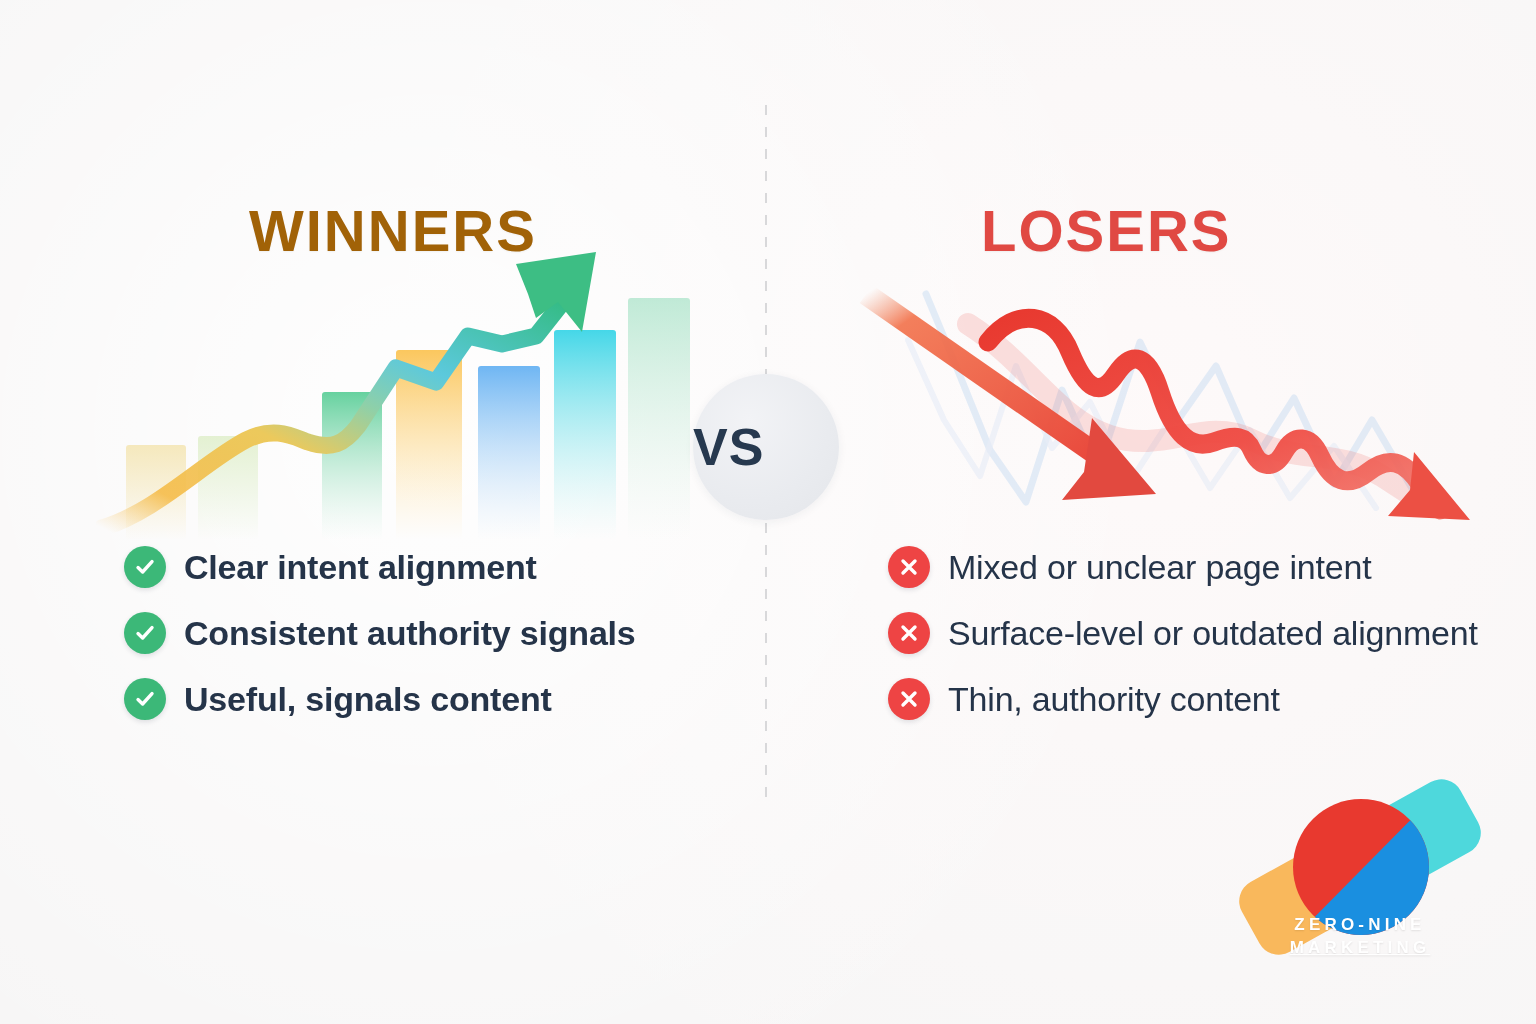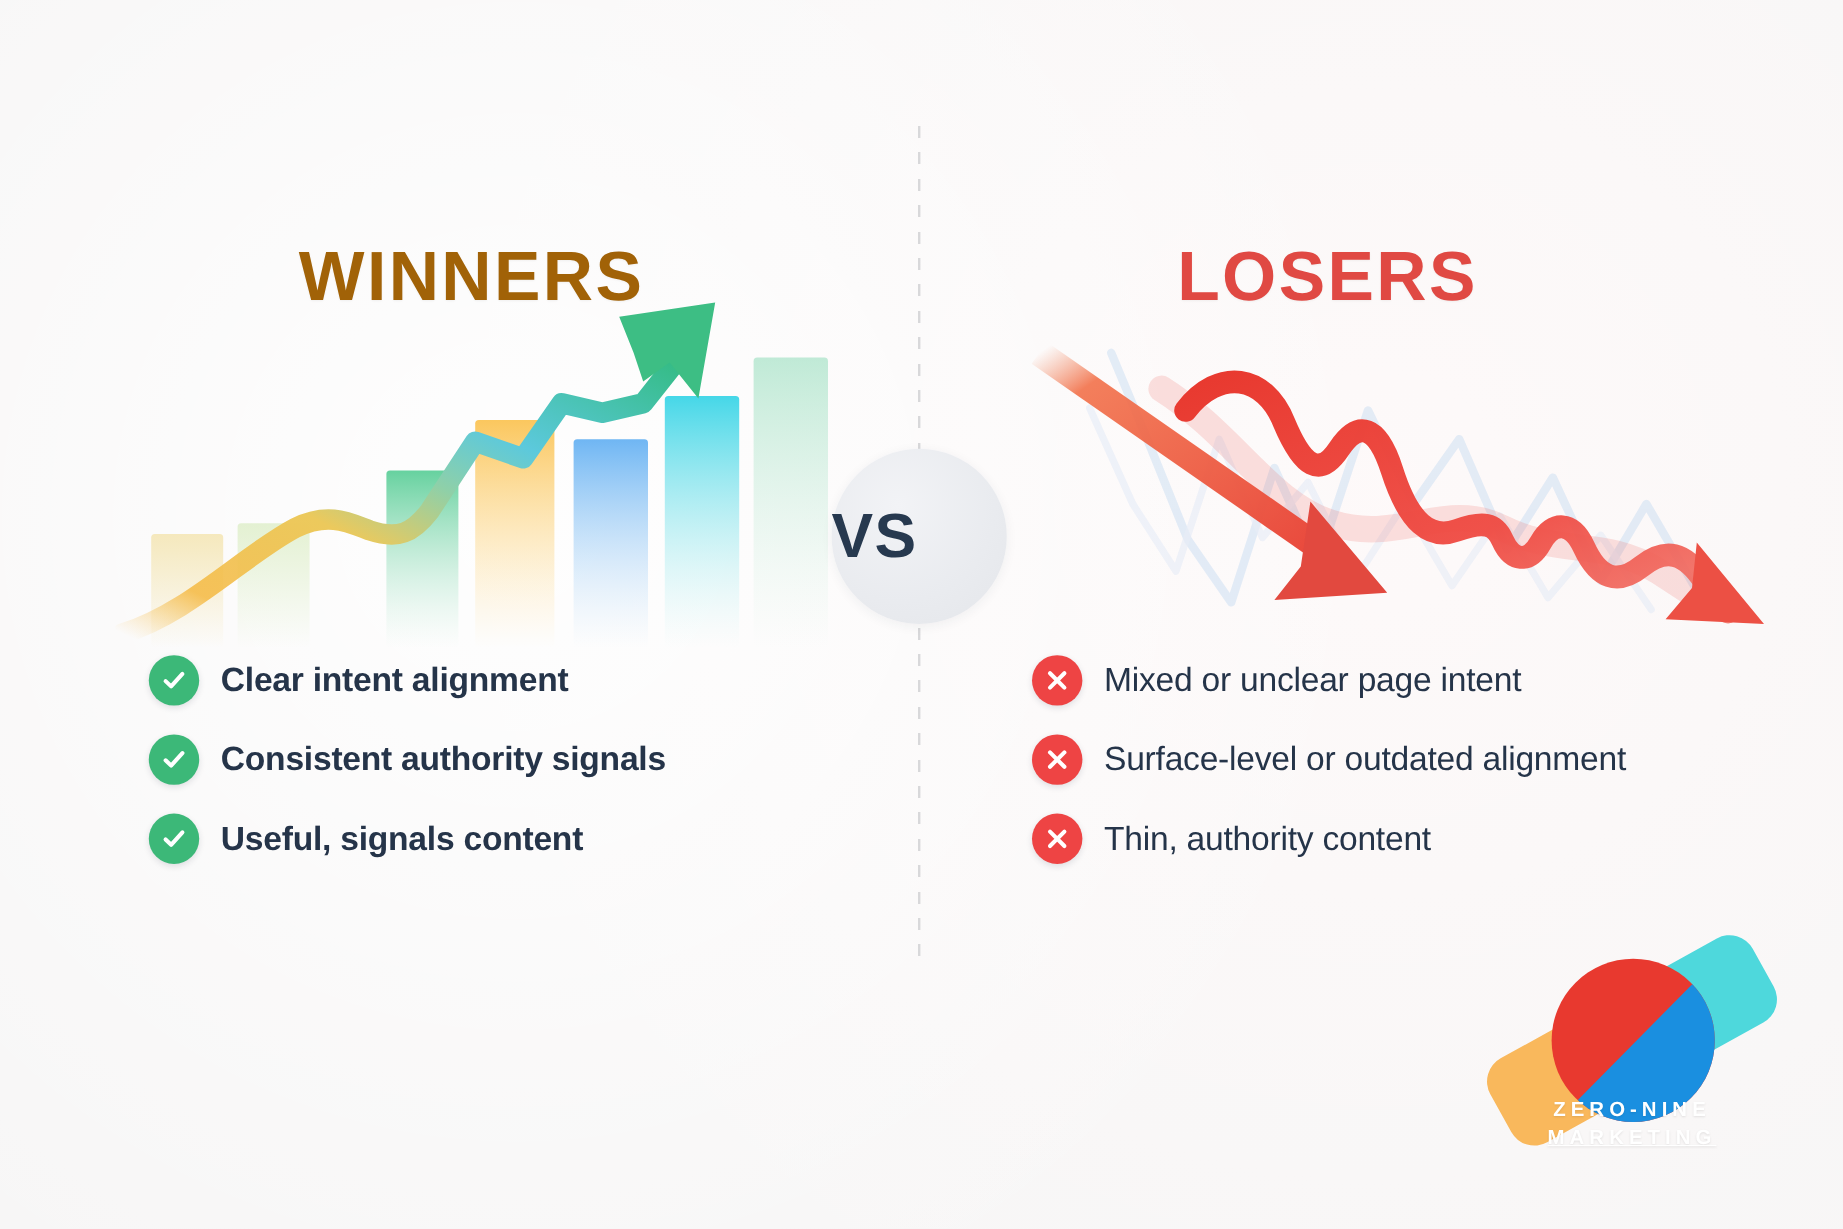--- a/index.html
+++ b/index.html
@@ -45,35 +45,35 @@
     display:flex;align-items:center;justify-content:flex-start;
     box-shadow:0 2px 10px rgba(40,50,70,.06);
   }
   .vs-badge span{
     font-size:52px;font-weight:bold;color:#27394f;letter-spacing:1px;
   }
 
   
   .list{position:absolute;}
   #winners-list{left:124px;top:546px;}
-  #losers-list{left:860px;top:546px;}
+  #losers-list{left:888px;top:546px;}
   .list-item{
     display:flex;align-items:center;margin-bottom:24px;white-space:nowrap;
   }
   .badge-icon{
     width:42px;height:42px;border-radius:50%;flex:0 0 auto;
     display:flex;align-items:center;justify-content:center;
     margin-right:18px;
     box-shadow:0 2px 5px rgba(30,40,60,.13);
   }
   .badge-icon.ok{background:#3cb878;}
   .badge-icon.bad{background:#ee4444;}
   .badge-icon svg{display:block;}
   .item-label{
-    font-size:28px;color:#253449;font-weight:bold;letter-spacing:-.2px;
+    font-size:34px;color:#253449;font-weight:bold;letter-spacing:-.2px;
   }
   #losers-list .item-label{font-weight:normal;}
 
   
   .chart{position:absolute;}
   #winners-chart{left:96px;top:240px;width:620px;height:300px;}
   #losers-chart{left:848px;top:270px;width:640px;height:270px;}
   .chart svg{display:block;width:100%;height:100%;}
 
   

